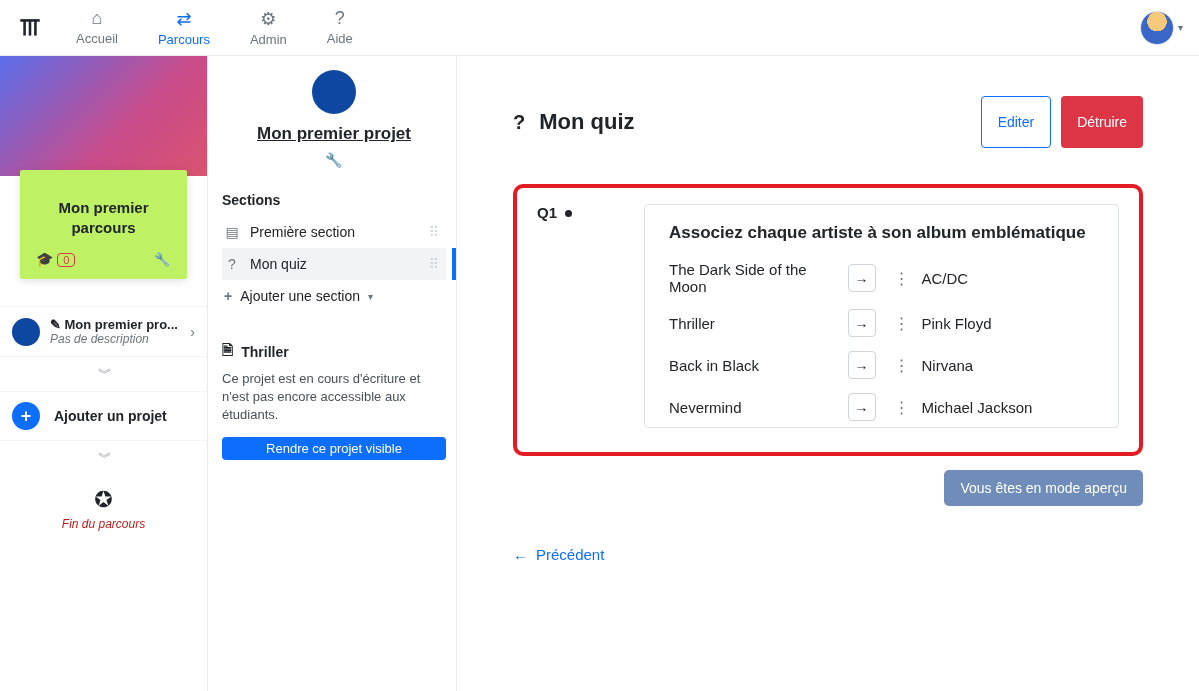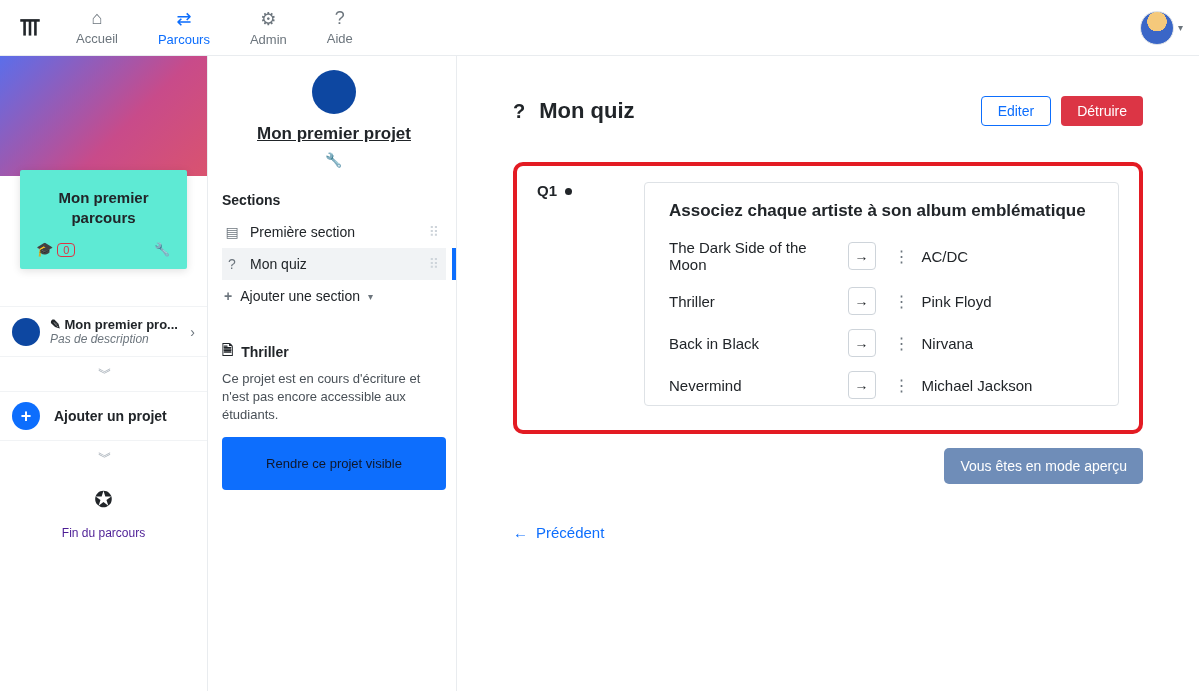--- a/index.html
+++ b/index.html
@@ -15,21 +15,21 @@
 .nav-item .nlabel { font-size: 13px; }
 .spacer { flex: 1; }
 .avatar { width: 34px; height: 34px; border-radius: 50%; border: 1px solid #dee2e6; background: radial-gradient(circle at 50% 30%, #f5c97b 0 35%, #3a66c7 36% 100%); }
 .avatar-wrap { display:flex; align-items:center; gap:4px; cursor:pointer; }
 .caret { font-size: 10px; color: #6c757d; }
 
 .body { display: flex; flex: 1; overflow: hidden; }
 
 .col1 { width: 207px; background: #fff; position: relative; }
 .gradient-bg { height: 120px; background: linear-gradient(135deg, #5b6eea 0%, #c84b8a 60%, #d9536f 100%); }
-.parcours-card { position: absolute; top: 114px; left: 20px; right: 20px; background: #5eead4; box-shadow: 0 2px 8px rgba(0,0,0,0.12); padding: 18px 12px 12px; text-align: center; border-radius: 2px; }
+.parcours-card { position: absolute; top: 114px; left: 20px; right: 20px; background: #bef264; box-shadow: 0 2px 8px rgba(0,0,0,0.12); padding: 28px 12px 12px; text-align: center; border-radius: 2px; }
 .parcours-title { font-weight: 700; font-size: 15px; line-height: 1.3; }
 .parcours-row { display:flex; justify-content:space-between; align-items:center; margin-top: 14px; padding: 0 4px; }
 .badge-zero { border: 1px solid #dc3545; color: #dc3545; border-radius: 4px; font-size: 11px; padding: 0 5px; }
 .grad-icon { color: #0d6efd; font-size: 14px; }
 .wrench-sm { color: #6c757d; font-size: 13px; }
 
 .project-item { margin-top: 130px; display:flex; align-items:center; padding: 10px 12px; gap: 10px; background: #fff; border-top:1px solid #f1f3f5; border-bottom:1px solid #f1f3f5; cursor:pointer; }
 .circle-blue-sm { width: 28px; height: 28px; border-radius: 50%; background: #0d47a1; flex-shrink:0; }
 .proj-text { flex:1; overflow:hidden; }
 .proj-name { font-weight:700; font-size:13px; white-space:nowrap; overflow:hidden; text-overflow:ellipsis; }
@@ -37,21 +37,21 @@
 .chev { color:#6c757d; }
 
 .dbl-chev { text-align:center; color:#adb5bd; font-size:14px; padding: 8px 0; letter-spacing:-3px; }
 
 .add-proj { display:flex; align-items:center; gap:14px; padding: 10px 12px; border-top:1px solid #f1f3f5; border-bottom:1px solid #f1f3f5; cursor:pointer; }
 .plus-circle { width:28px; height:28px; border-radius:50%; background:#0d6efd; color:#fff; display:flex; align-items:center; justify-content:center; font-size:18px; font-weight:bold; }
 .add-proj-label { font-weight:700; }
 
 .fin-block { text-align:center; margin-top: 12px; }
 .award { font-size: 22px; color:#212529; }
-.fin-text { font-size:12px; color:#4c1d95; margin-top:13px; }
+.fin-text { font-size:12px; color:#b91c1c; margin-top:4px;font-style:italic; }
 
 .col2 { width: 250px; border-left:1px solid #e9ecef; border-right:1px solid #e9ecef; padding: 14px 10px 14px 14px; display:flex; flex-direction:column; }
 .proj-header { text-align:center; }
 .circle-blue-lg { width:44px; height:44px; border-radius:50%; background:#0d47a1; margin:0 auto 10px; }
 .proj-header-title { font-weight:800; font-size:17px;text-decoration:underline; }
 .wrench-mid { color:#0d6efd; font-size:14px; margin-top:8px; display:inline-block; }
 
 .sections-h { font-weight:700; font-size:14px; margin-top:24px; margin-bottom:8px; }
 .section-row { display:flex; align-items:center; padding:8px 6px 8px 2px; gap:10px; cursor:pointer; position:relative; }
 .section-row.active { background:#f1f3f5; }
@@ -59,29 +59,29 @@
 .sr-icon { width:16px; color:#6c757d; text-align:center; }
 .sr-label { flex:1; font-size:14px; }
 .drag-dots { color:#ced4da; font-size:14px; letter-spacing:1px; line-height:7px; }
 .add-section { display:flex; align-items:center; gap:8px; padding:8px 2px; cursor:pointer; }
 .plus-sm { color:#6c757d; font-weight:bold; }
 .caret-sm { font-size:10px; color:#6c757d; }
 
 .brouillon-block { margin-top:28px; }
 .brouillon-head { display:flex; align-items:center; gap:8px; font-weight:700; }
 .brouillon-desc { font-size:13px; color:#495057; margin-top:6px; line-height:1.4; }
-.btn-visible { margin-top:12px; width:100%; background:#0d6efd; color:#0f172a; border:none; padding:19px; border-radius:4px; font-size:13px; cursor:pointer; }
+.btn-visible { margin-top:12px; width:100%; background:#0d6efd; color:#ffffff; border:none; padding:4px; border-radius:4px; font-size:13px; cursor:pointer; }
 
 .col3 { flex:1; padding: 40px 56px 20px; overflow:auto; }
 .page-head { display:flex; align-items:center; justify-content:space-between; margin-bottom:36px; }
 .page-title-wrap { display:flex; align-items:center; gap:14px; }
 .qmark { font-size:20px; font-weight:800; }
 .page-title { font-size:22px; font-weight:800; }
 .head-btns { display:flex; gap:10px; }
-.btn-outline { border:1px solid #0d6efd; color:#0d6efd; background:#fff; padding:6px 16px; border-radius:4px; font-size:14px; cursor:pointer; }
+.btn-outline { border:1px solid #0d6efd; color:#0d6efd; background:#fff; padding:17px 16px; border-radius:4px; font-size:14px; cursor:pointer; }
 .btn-danger { background:#dc3545; color:#fff; border:none; padding:6px 16px; border-radius:4px; font-size:14px; cursor:pointer; }
 
 .preview-note { font-size:13px; color:#495057; margin-bottom:10px; }
 
 .red-box { border:4px solid #e31b23; border-radius:10px; padding:16px 20px 24px; }
 .q-row { display:flex; gap:32px; }
 .q-label { font-weight:700; font-size:15px; white-space:nowrap; display:flex; align-items:flex-start; gap:8px; }
 .q-dot { width:7px; height:7px; border-radius:50%; background:#212529; display:inline-block; margin-top:6px; }
 .q-body { flex:1; border:1px solid #dee2e6; border-radius:4px; padding:18px 24px 6px;margin-left:40px; }
 .q-title { font-weight:800; font-size:17px; margin-bottom:18px; }

